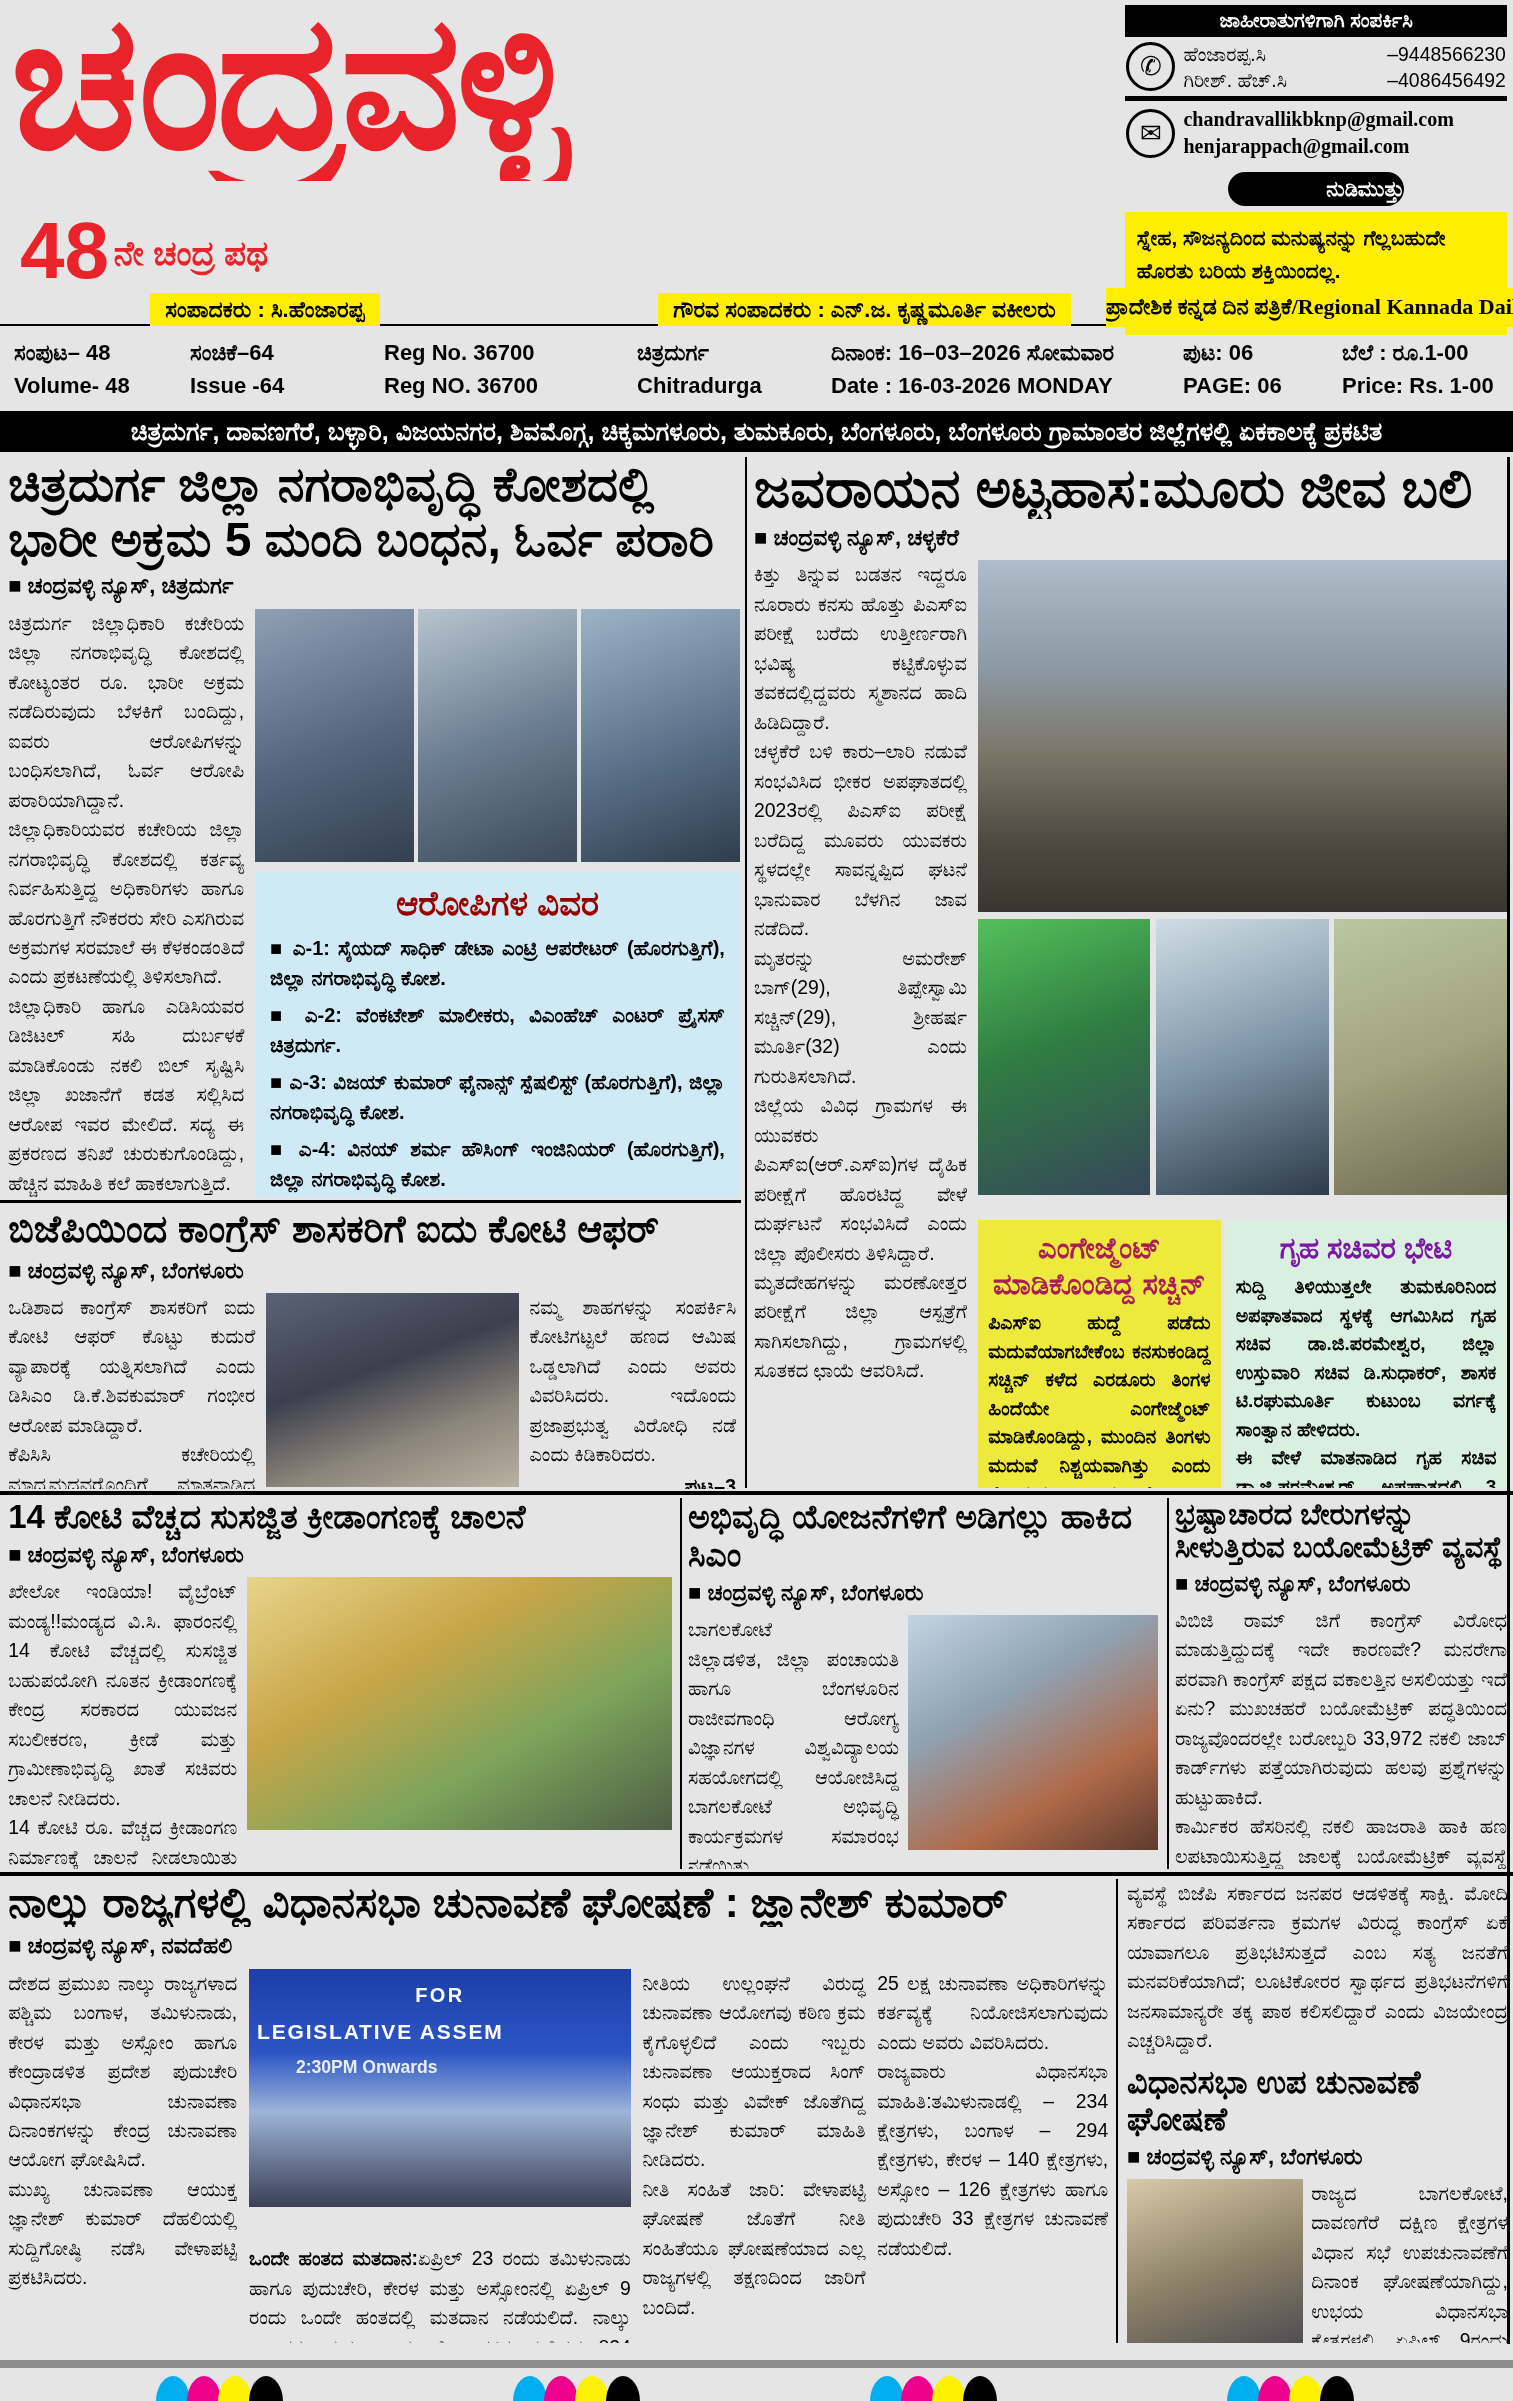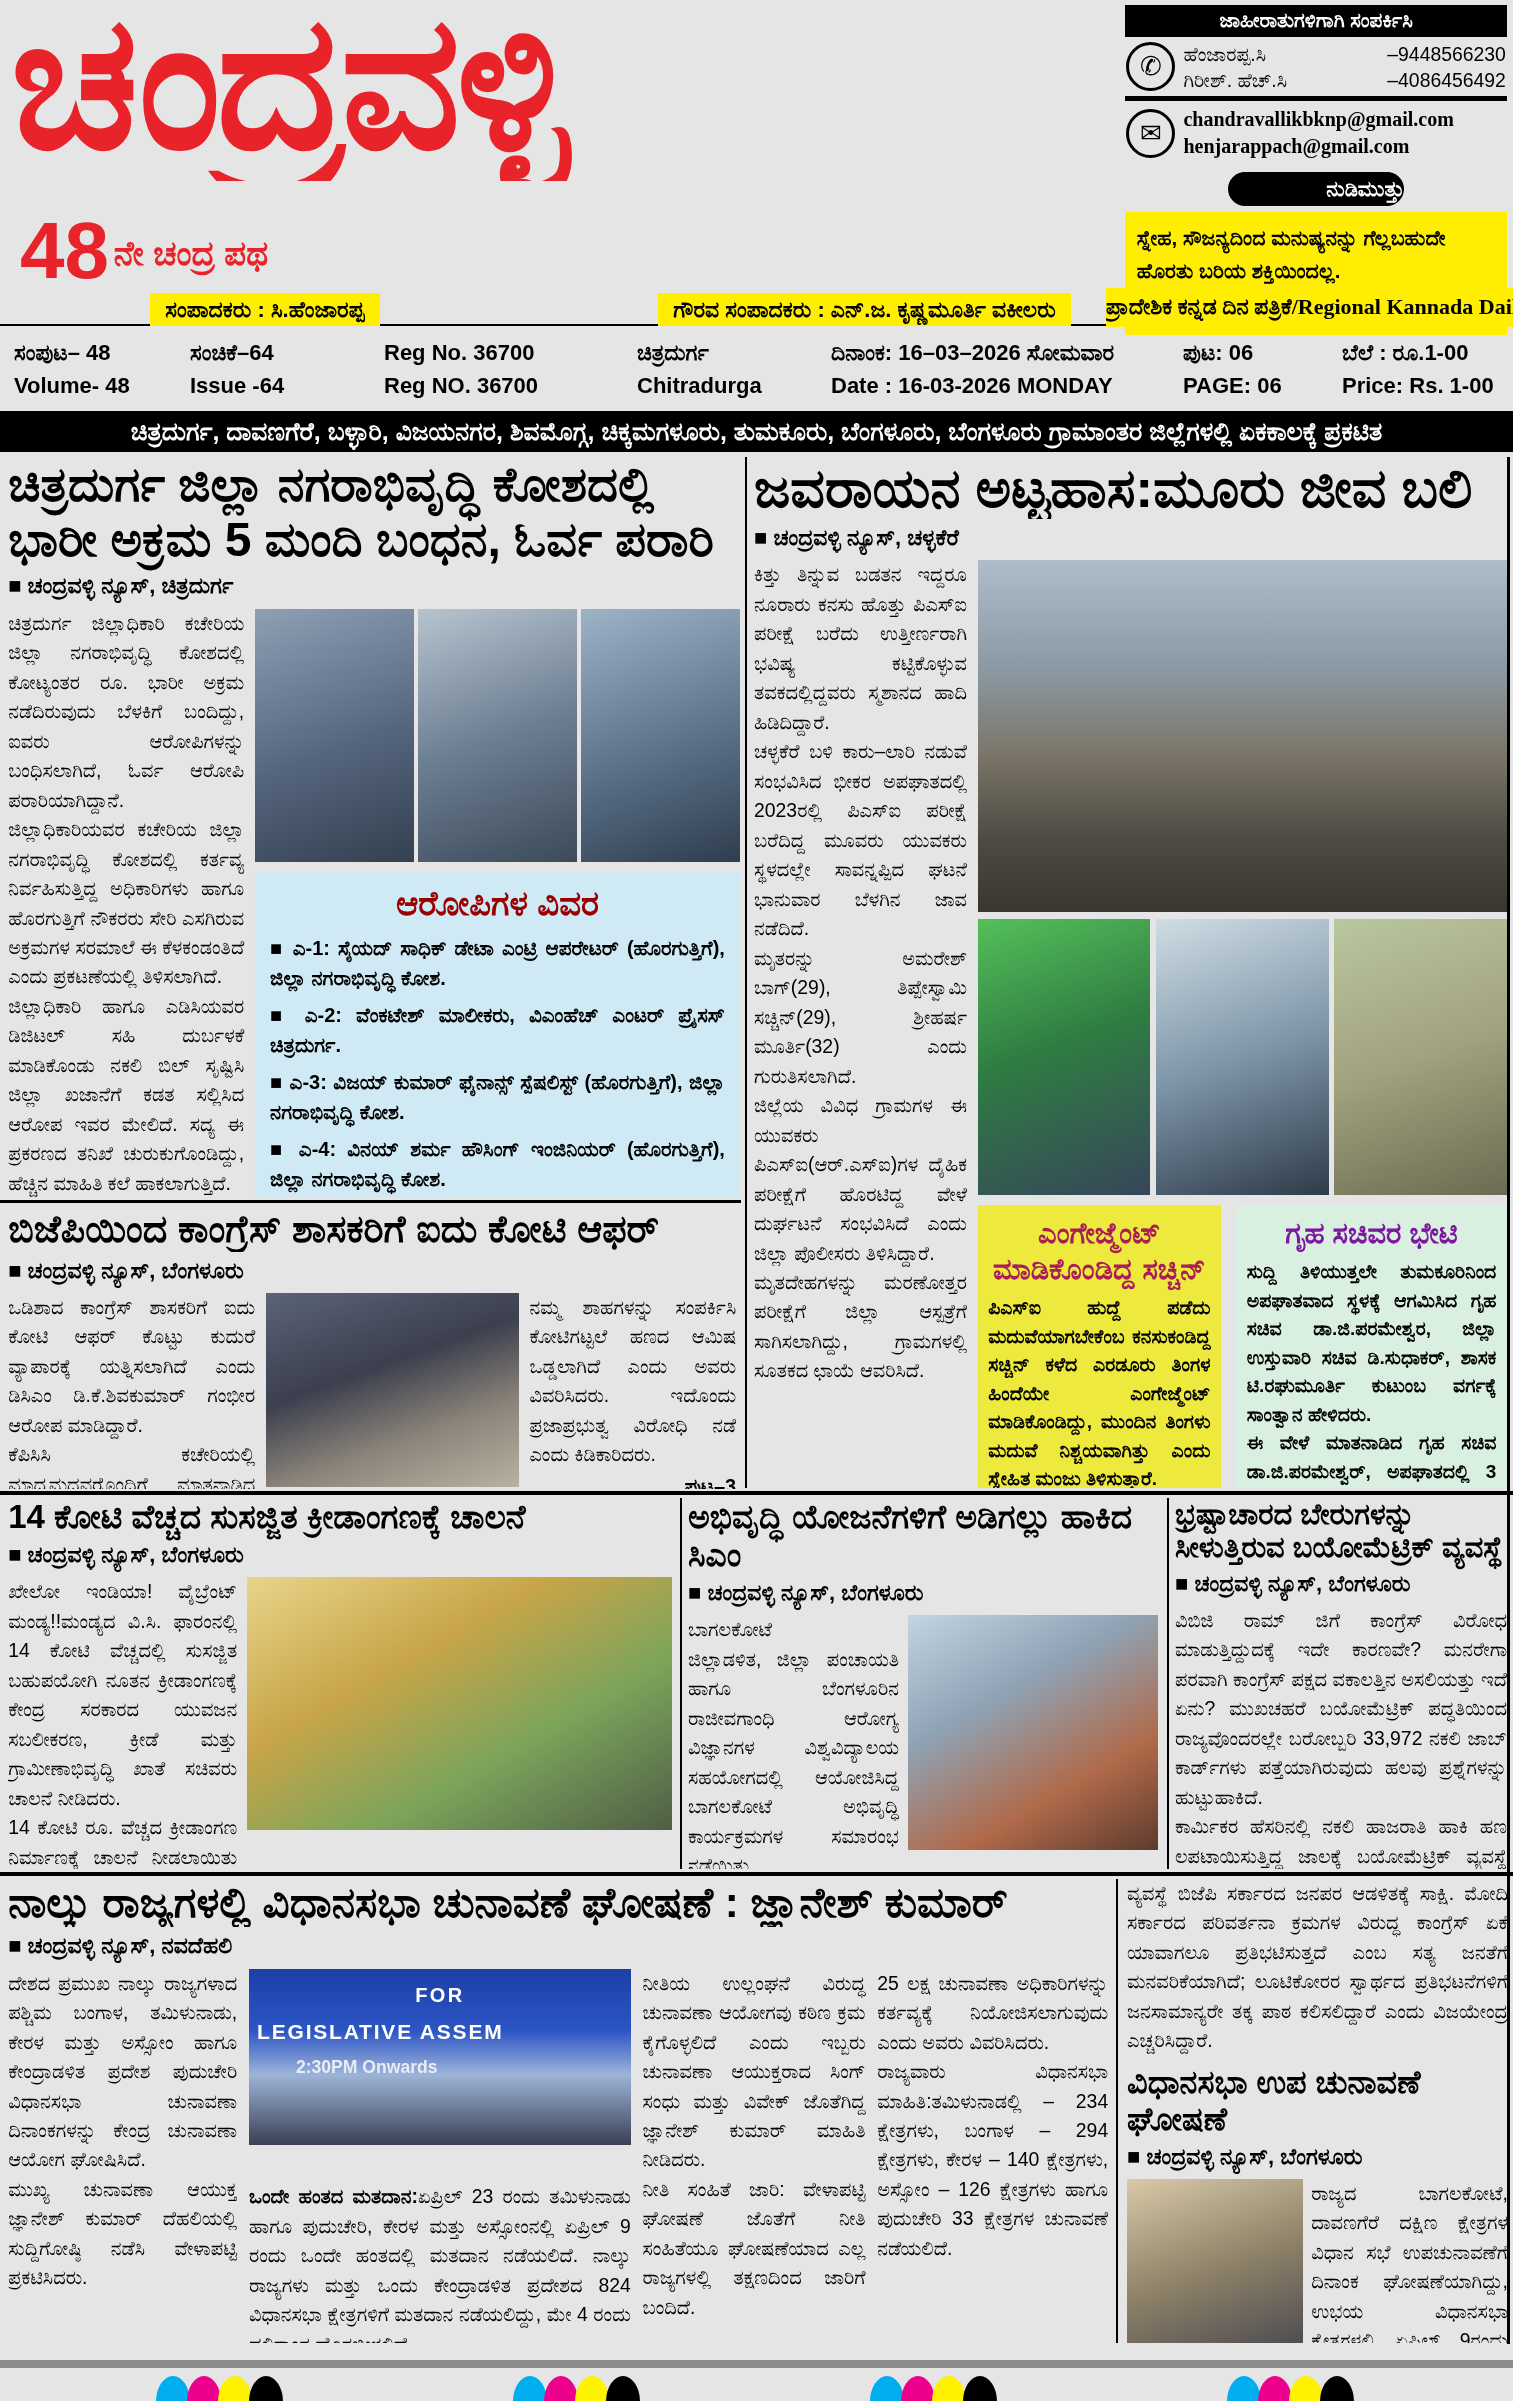--- a/index.html
+++ b/index.html
@@ -71,21 +71,21 @@
   .story-accident{position:absolute;left:754px;top:457px;width:753px;height:1031px;overflow:hidden}
   .story-accident h1{font-size:54px;white-space:nowrap;overflow:hidden}
   .acc-row{display:flex;gap:10.6px}
   .acc-text{flex:0 0 213px}
   .acc-right{flex:1}
   .crash{height:352px;background:linear-gradient(180deg,#aebdc9 0%,#8c9aa6 30%,#7b7668 55%,#4e4a42 80%,#3a362f)}
   .victims{display:grid;grid-template-columns:1fr 1fr 1fr;gap:5.9px;margin-top:7px;height:276px}
   .v1{background:linear-gradient(160deg,#54c05a,#2f7d42 45%,#37465a)}
   .v2{background:linear-gradient(160deg,#cfdde4,#7e95a8 50%,#2e3b49)}
   .v3{background:linear-gradient(160deg,#b9c79f,#a2a27e 50%,#6c6a52)}
-  .boxes{display:flex;gap:15px;margin-top:10px}
+  .boxes{display:flex;gap:4px;margin-top:25px}
   .box-yellow{flex:0 0 46%;background:var(--box_yellow_bg);padding:9.4px 10.6px}
   .box-yellow h3{color:var(--box_yellow_title);font-size:29px;line-height:1.25;text-align:center;margin-bottom:7px;font-weight:800}
   .box-green{flex:1;background:var(--box_green_bg);padding:9.4px 10.6px}
   .box-green h3{color:var(--box_green_title);font-size:29px;line-height:1.25;text-align:center;margin-bottom:7px;font-weight:800}
   .box-body{font-size:19px;font-weight:bold;text-align:justify;line-height:1.5;white-space:pre-line}
 
   
   .story-bjp{position:absolute;left:8.2px;top:1208px;width:728px;height:281px;overflow:hidden}
   .story-bjp h1{font-size:38px;white-space:nowrap;overflow:hidden;margin-bottom:3.5px}
   .bjp-row{display:flex;gap:10.6px}
@@ -109,21 +109,21 @@
 
   .story-biometric{position:absolute;left:1175px;top:1498px;width:332px;height:371px;overflow:hidden}
   .story-biometric h1{font-size:29px;margin-bottom:3.5px}
 
   
   .story-election{position:absolute;left:8.2px;top:1879px;width:1100px;height:464px;overflow:hidden}
   .story-election h1{font-size:42px;white-space:nowrap;overflow:hidden;margin-bottom:3.5px}
   .elec-row{display:flex;gap:11.7px}
   .el-c1{flex:0 0 229px}
   .el-c2{flex:0 0 382px}
-  .eci-photo{height:176px;background:linear-gradient(180deg,#1c3fa8 0%,#2c55c4 35%,#9db4d8 60%,#3a3f55 100%);position:relative;color:#fff}
+  .eci-photo{height:238px;background:linear-gradient(180deg,#1c3fa8 0%,#2c55c4 35%,#9db4d8 60%,#3a3f55 100%);position:relative;color:#fff}
   .eci-l1{position:absolute;top:15.3px;left:50%;transform:translateX(-50%);font-weight:bold;font-size:20px;letter-spacing:2.3px}
   .eci-l2{position:absolute;top:51px;left:8.2px;font-weight:bold;font-size:21px;letter-spacing:1.8px;white-space:nowrap}
   .eci-l3{position:absolute;top:88px;left:47px;font-weight:bold;font-size:17.6px;color:#e8ecf5}
   .lead-b{font-weight:800}
   .el-c3{flex:0 0 223px}
   .el-c4{flex:1}
 
   .story-bye{position:absolute;left:1127px;top:1879px;width:381px;height:464px;overflow:hidden}
   .story-bye h1{font-size:32px;margin:8.2px 0 2.3px}
   .bye-row{display:flex;gap:8.2px;margin-top:3.5px}

